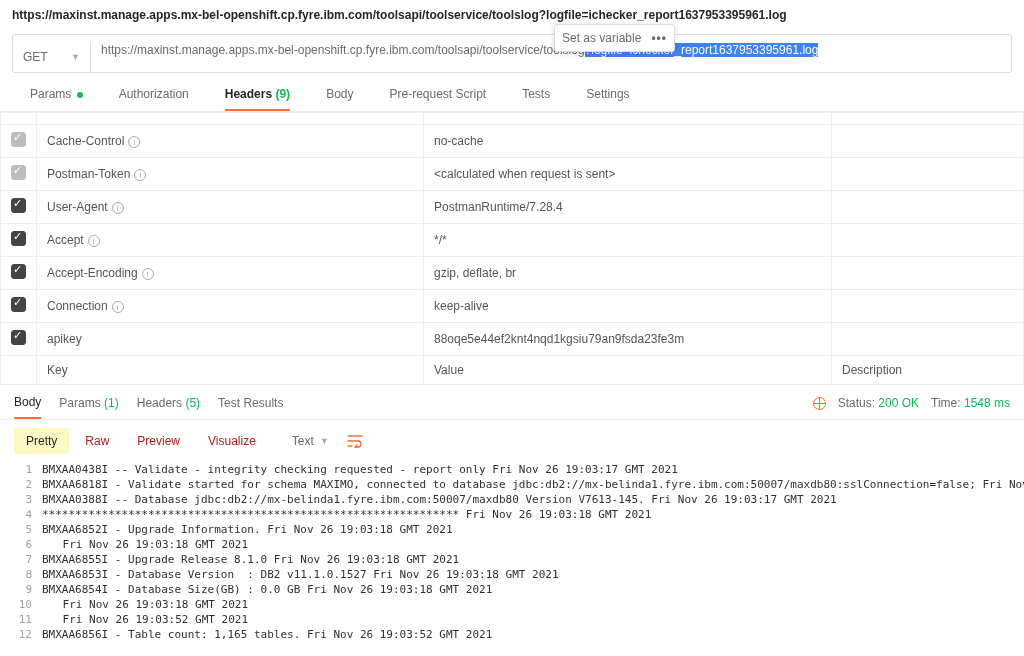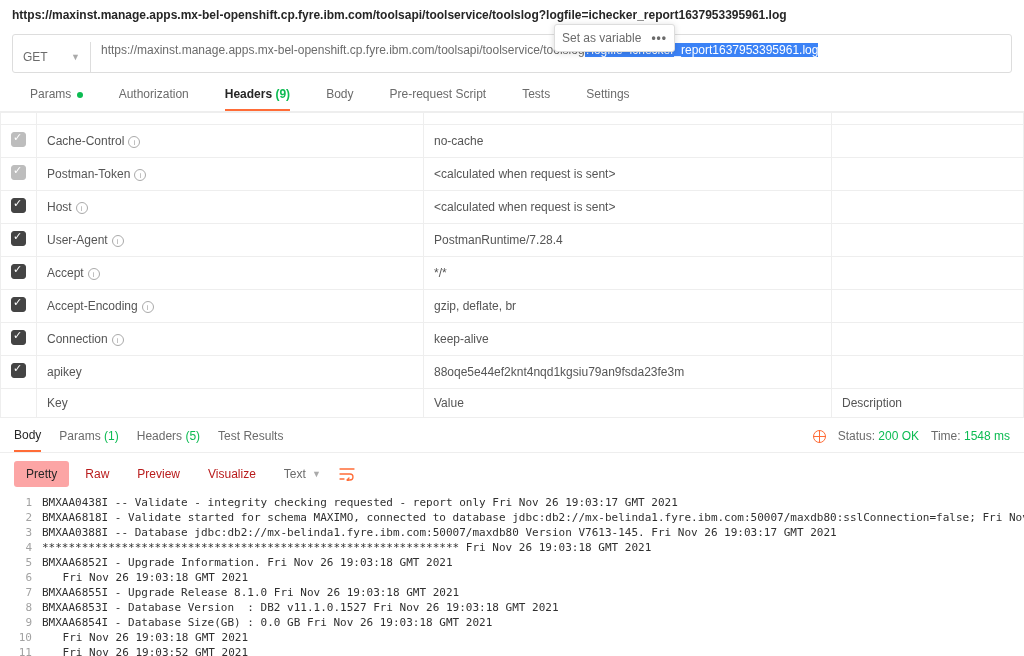--- a/index.html
+++ b/index.html
@@ -35,22 +35,22 @@
   .resp-tabs-row { display: flex; align-items: center; gap: 18px; padding: 10px 14px 0 14px; border-bottom: 1px solid #eee; font-size: 12px; }
   .resp-tab { color: #6b6b6b; padding-bottom: 8px; cursor: pointer; }
   .resp-tab.active { color: #262626; border-bottom: 2px solid #ff6c37; }
   .resp-status { margin-left: auto; display: flex; align-items: center; gap: 12px; color: #6b6b6b; padding-bottom: 8px; }
   .globe-icon { width: 13px; height: 13px; border: 1.5px solid #ff6c37; border-radius: 50%; position: relative; }
   .globe-icon::before { content: ""; position: absolute; top: -1px; left: 5px; width: 1px; height: 13px; background: #ff6c37; }
   .globe-icon::after { content: ""; position: absolute; top: 5px; left: -1px; width: 13px; height: 1px; background: #ff6c37; }
   .status-ok { color: #0cbb52; }
   .view-row { display: flex; align-items: center; gap: 4px; padding: 8px 14px; font-size: 12px; }
   .view-btn { padding: 6px 12px; color: #b91c1c; border-radius: 3px; cursor: pointer; }
-  .view-btn.active { background: #fca5a5; color: #262626; }
-  .format-sel { display: flex; align-items: center; gap: 6px; margin-left: 12px; color: #6b6b6b; cursor: pointer; }
+  .view-btn.active { background: #fef9c3; color: #262626; }
+  .format-sel { display: flex; align-items: center; gap: 6px; margin-left: 20px; color: #6b6b6b; cursor: pointer; }
   .format-sel .chev { font-size: 9px; color: #aaa; }
   .wrap-icon { margin-left: 14px; cursor: pointer; }
   .wrap-icon svg { display: block; }
   .log-area { display: flex; font-family: Menlo, Consolas, monospace; font-size: 11px; padding: 0 14px 10px 14px; }
   .gutter { text-align: right; color: #a2a2a2; padding-right: 10px; user-select: none; min-width: 28px; }
   .gutter div, .lines div { height: 15px; line-height: 15px; white-space: pre; }
   .lines { color: #303030; }
   .lines .indent { padding-left: 14px; }
 </style>
 </head>
@@ -100,26 +100,20 @@
       </tr>
       <tr>
         <td><span class="chk disabled"></span></td>
         <td>Cache-Control<span class="info-icon">i</span></td>
         <td>no-cache</td>
         <td></td>
       </tr>
       <tr>
         <td><span class="chk disabled"></span></td>
         <td>Postman-Token<span class="info-icon">i</span></td>
-        <td>&lt;calculated when request is sent&gt;</td>
-        <td></td>
-      </tr>
-      <tr>
-        <td><span class="chk checked"></span></td>
-        <td>Host<span class="info-icon">i</span></td>
         <td>&lt;calculated when request is sent&gt;</td>
         <td></td>
       </tr>
       <tr>
         <td><span class="chk checked"></span></td>
         <td>User-Agent<span class="info-icon">i</span></td>
         <td>PostmanRuntime/7.28.4</td>
         <td></td>
       </tr>
       <tr>

